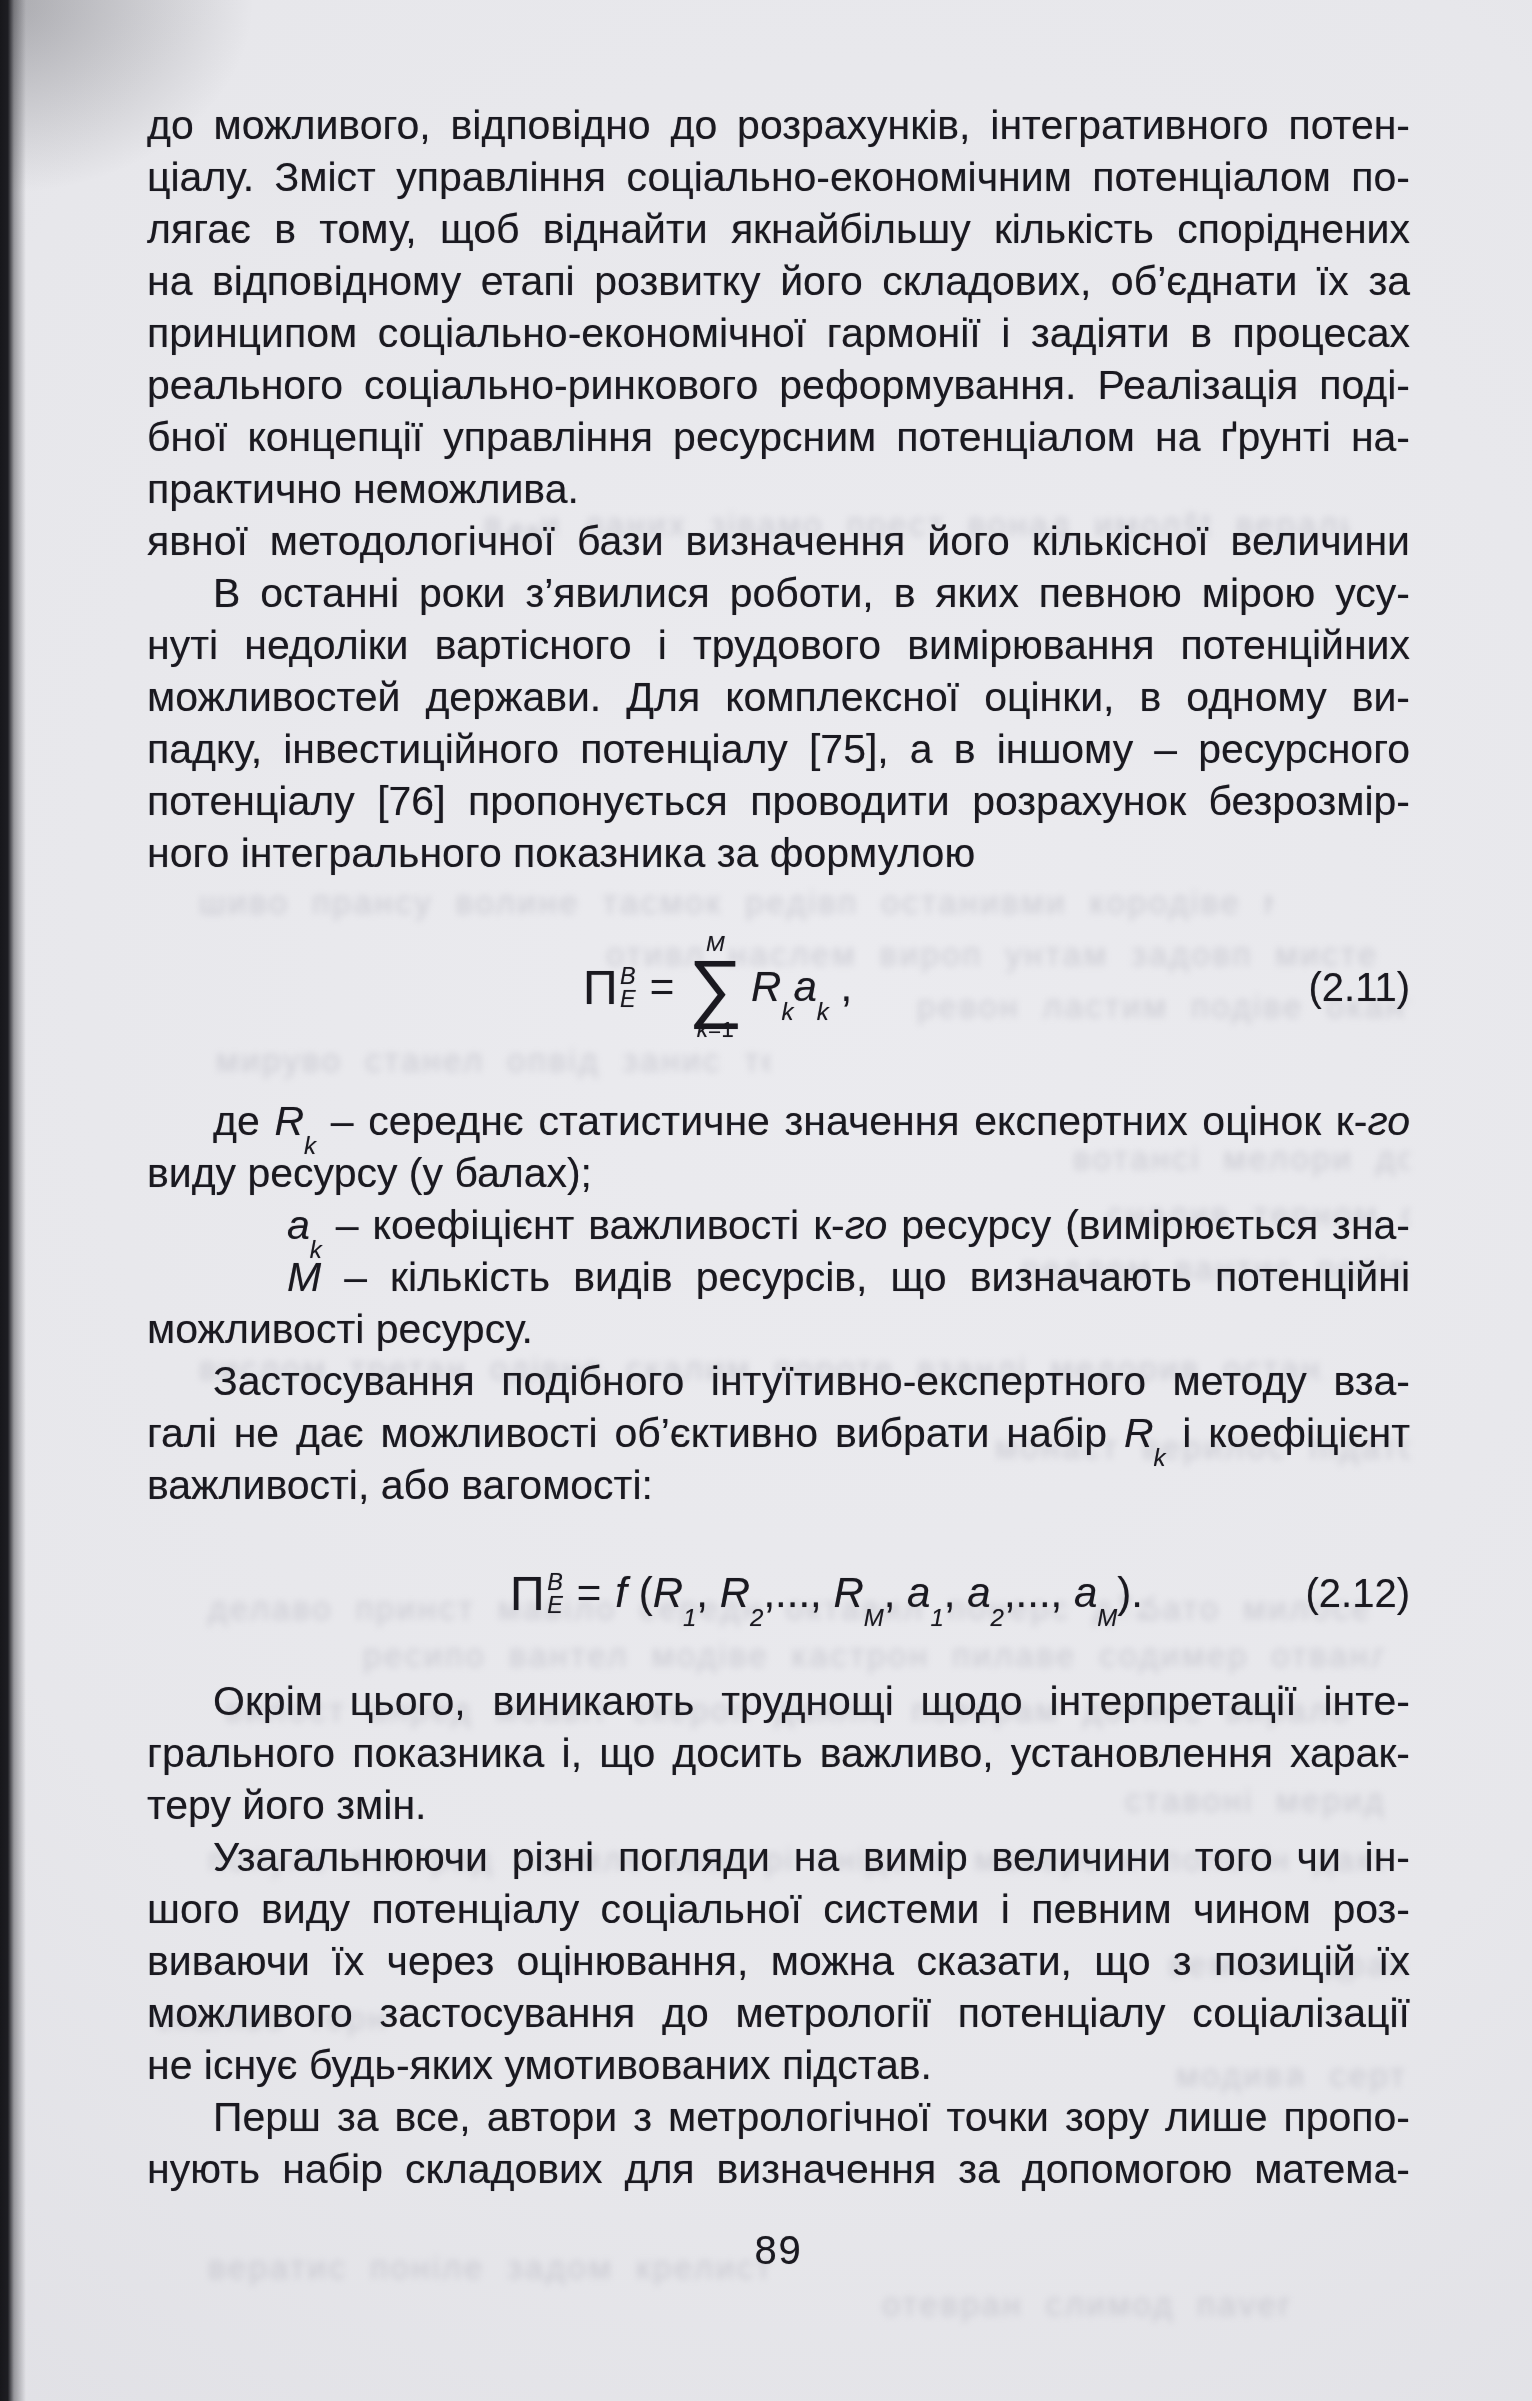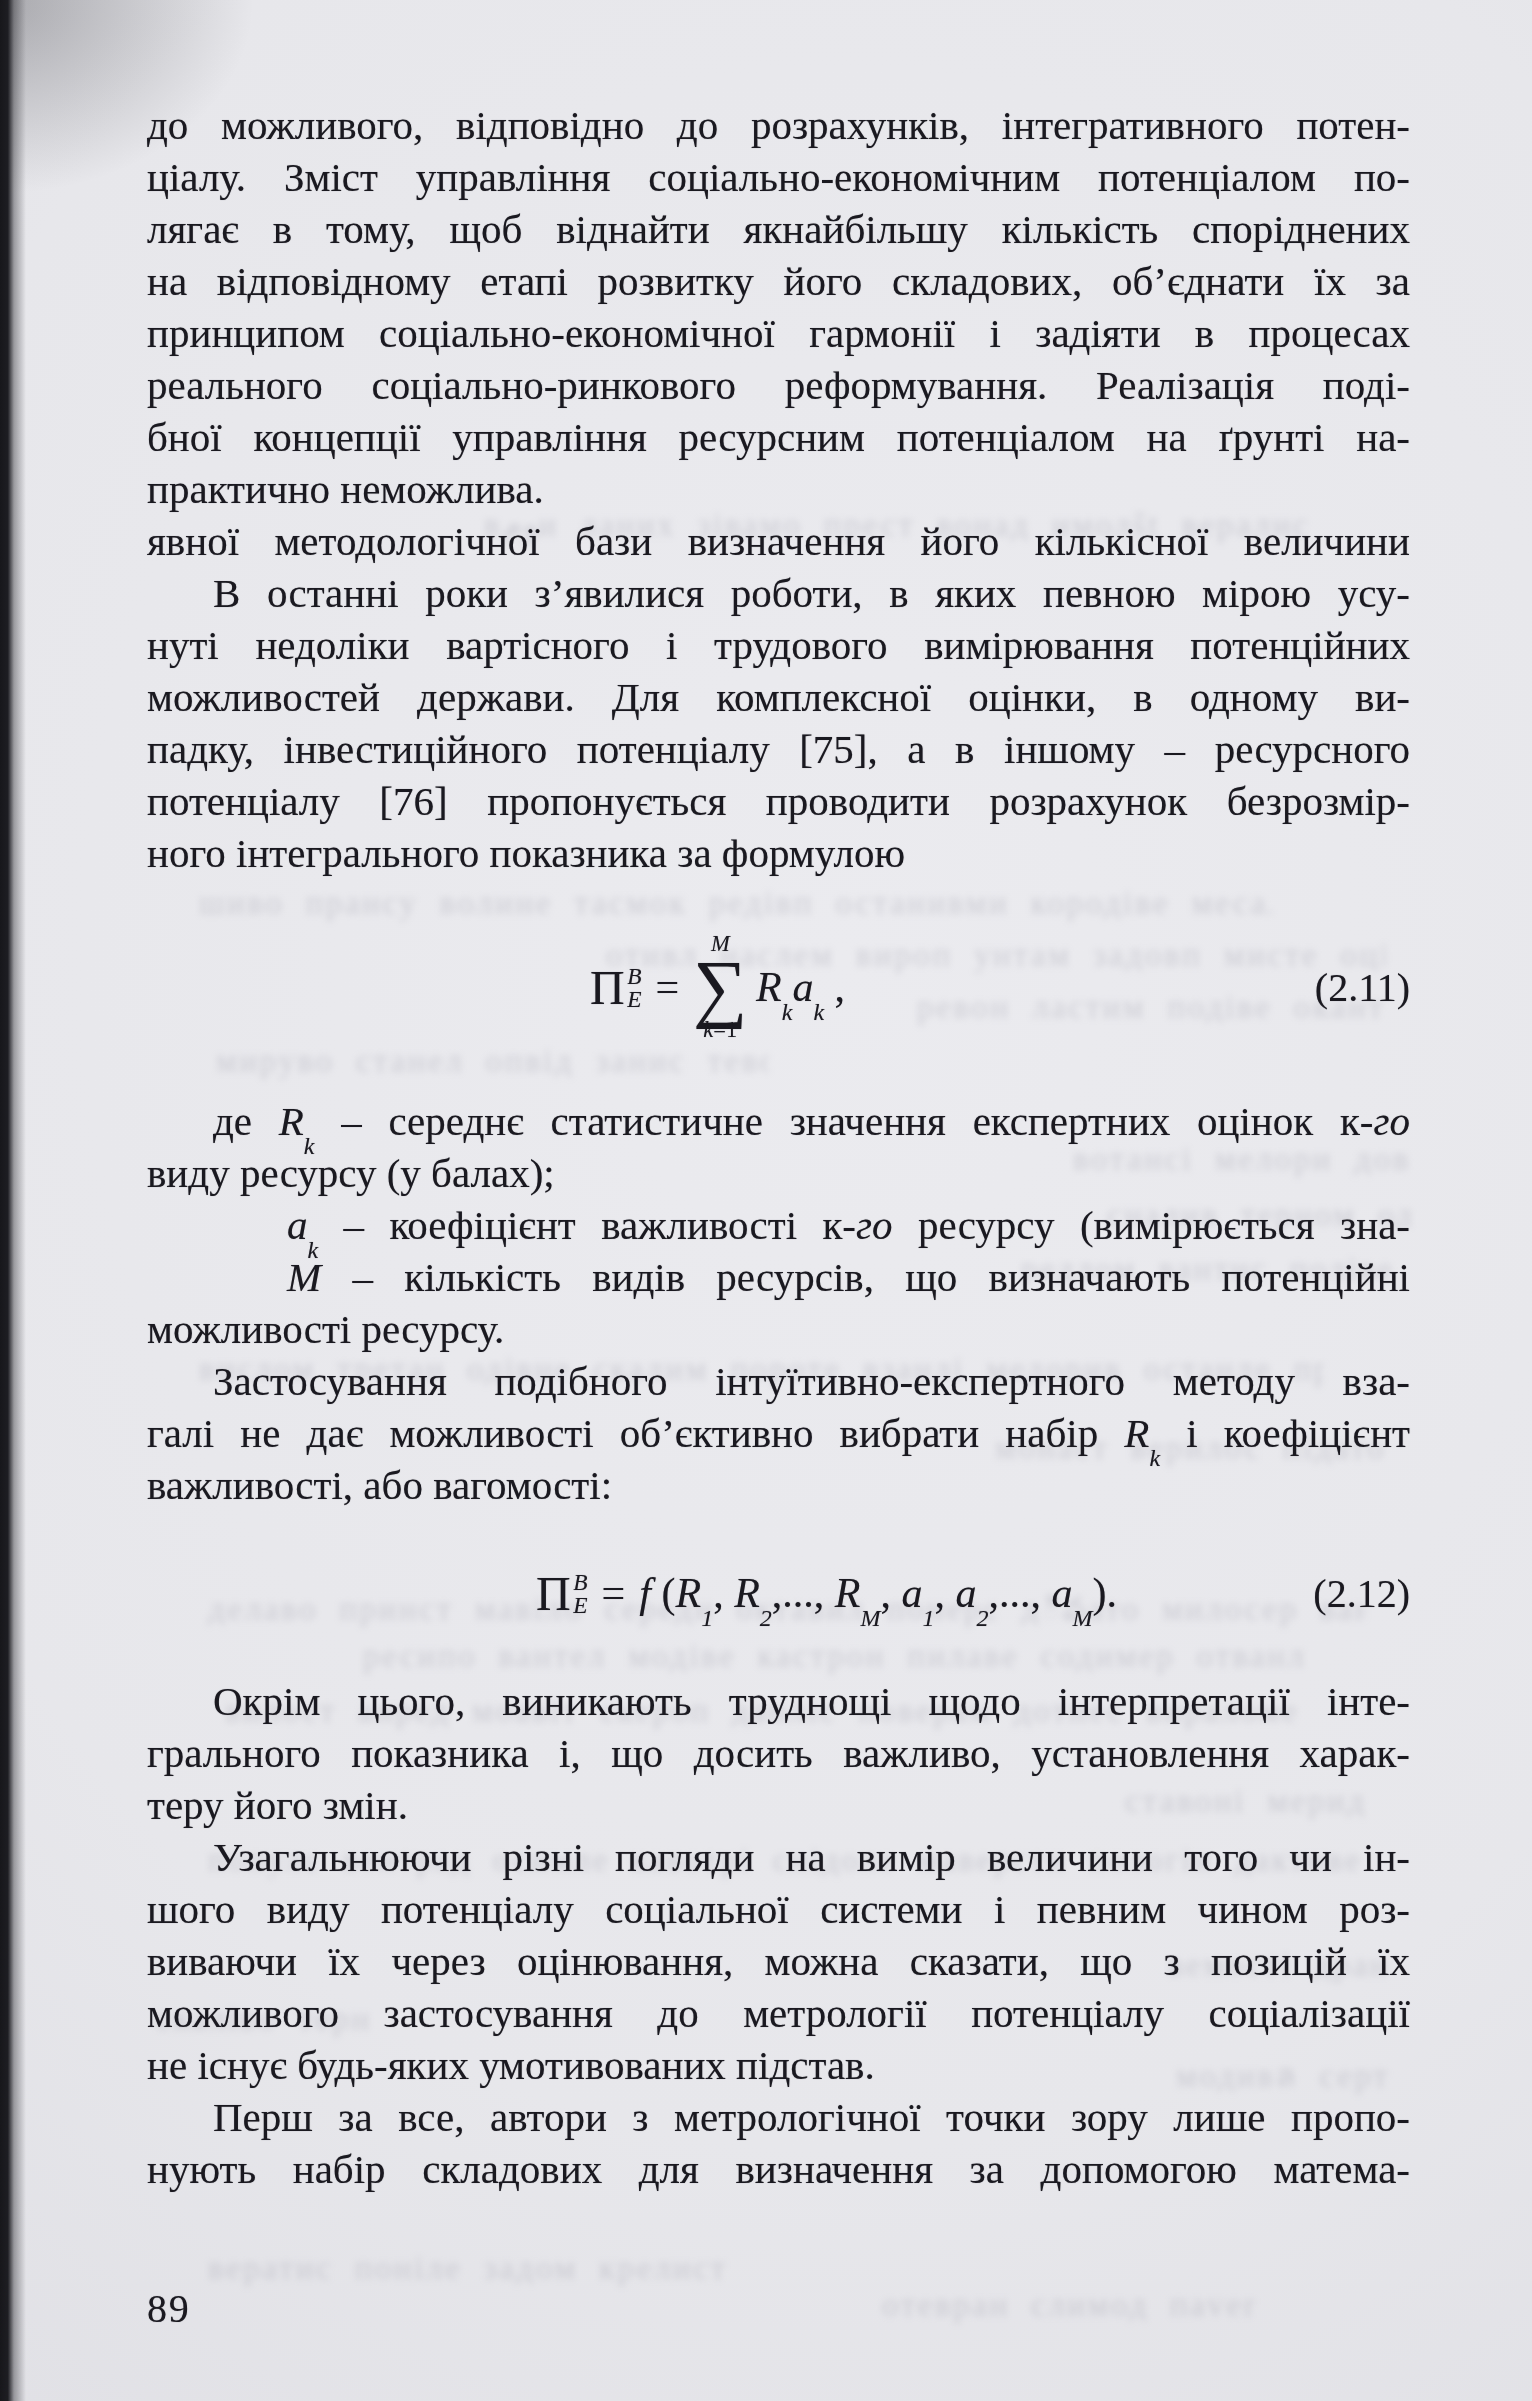--- a/index.html
+++ b/index.html
@@ -4,21 +4,21 @@
 <style>
   html,body{margin:0;padding:0;background:#cfcfd4;}
   .page{
     position:relative;
     width:1533px;height:2401px;
     margin:0 auto;
     overflow:hidden;
     background:
       radial-gradient(363px 277px at 0% 0%, rgba(30,30,36,0.30), rgba(30,30,36,0) 70%),
       radial-gradient(120% 90% at 55% 40%, #ebebef 0%, #e7e7eb 55%, #e0e0e5 85%, #d9d9de 100%);
-    font-family:Liberation Serif, serif;
+    font-family:Liberation Sans, sans-serif;
     color:#1a1920;
   }
   .edge-left{
     position:absolute;left:0;top:0;bottom:0;width:26px;
     background:linear-gradient(90deg,#17171b 0px,#1d1d22 7.8px, rgba(29,29,34,0.38) 14px, rgba(29,29,34,0) 26px);
     pointer-events:none;
   }
   .bleed-layer{position:absolute;left:0;top:0;right:0;bottom:0;pointer-events:none;}
   .bleed{
     position:absolute;height:40px;overflow:hidden;
@@ -49,21 +49,21 @@
   .pistack{display:inline-flex;align-items:center;}
   .pi{font-size:48px;}
   .ss{display:inline-flex;flex-direction:column;font-size:23.4px;font-style:italic;line-height:23.4px;margin-left:2.6px;transform:translateY(0.9px);}
   .rel{font-size:42px;margin:0 14px;}
   .sum{display:inline-flex;flex-direction:column;align-items:center;margin-right:8.7px;}
   .sum .top{font-size:22.5px;font-style:italic;line-height:24px;}
   .sum .sig{font-size:76px;line-height:62px;}
   .sum .bot{font-size:22.5px;line-height:24px;}
   .terms{font-size:42px;}
   .eqnum{position:absolute;right:0;top:50%;transform:translateY(-50%);font-size:40px;margin-left:43px;}
-  .pageno{margin-top:88px;height:52px;line-height:52px;font-size:40px;letter-spacing:1.7px;}
+  .pageno{margin-top:29px;height:52px;line-height:52px;font-size:40px;text-align:center;letter-spacing:1.7px;}
 </style>
 </head>
 <body>
 
 <div class="page">
   <div class="bleed-layer">
       <div class="bleed" style="left: 484px; top: 506px; width: 865px;">вومи ланих зівамо прест вонад имолšt вералис</div>
       <div class="bleed" style="left: 199px; top: 884px; width: 1073px;">шиво прансу волине тасмок редівп останивми кородіве месали вонтре</div>
       <div class="bleed" style="left: 606px; top: 936px; width: 779px;">отивл наслем вироп унтам задовп мисте оцінле вера</div>
       <div class="bleed" style="left: 917px; top: 988px; width: 493px;">ревон ластим подіве окант</div>

